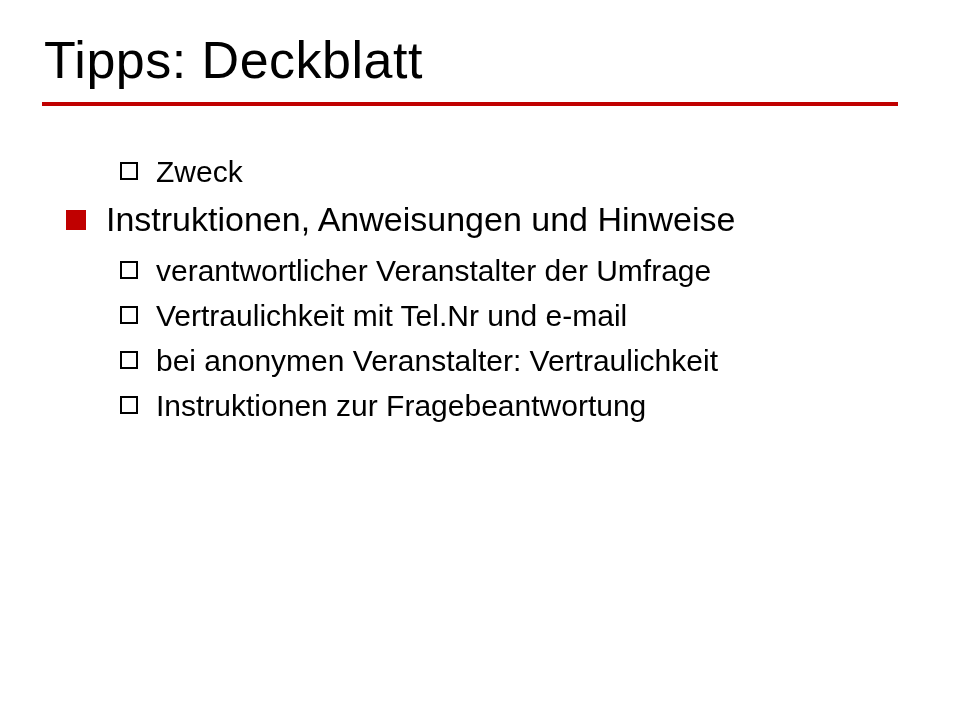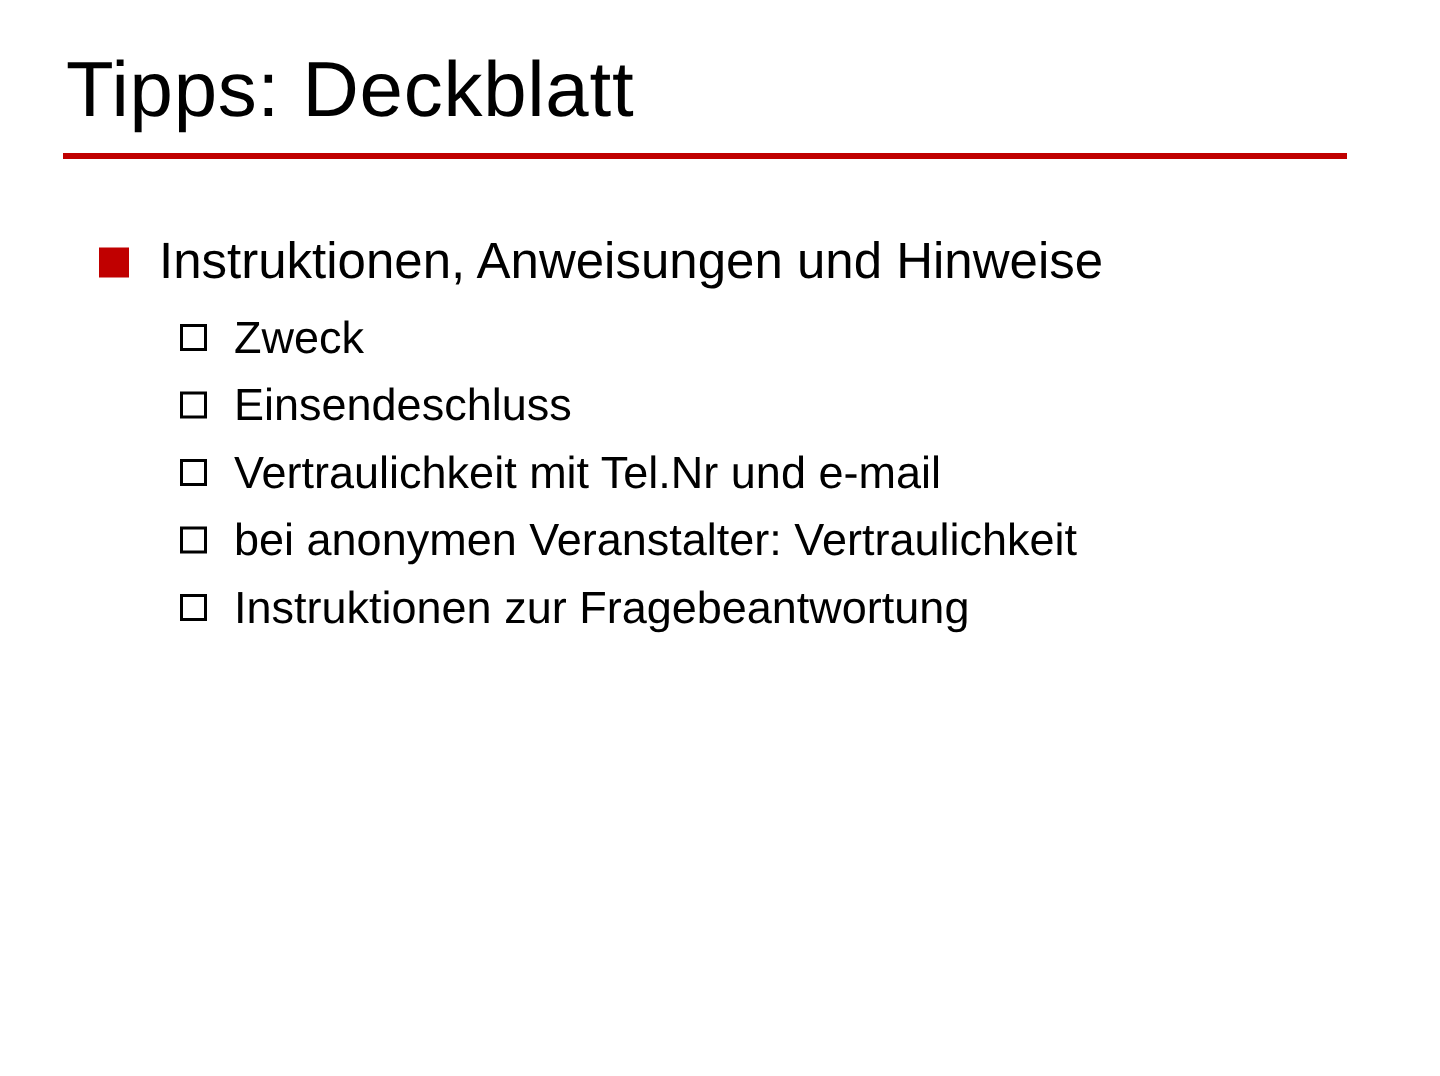--- a/index.html
+++ b/index.html
@@ -70,32 +70,32 @@
   }
 </style>
 </head>
 <body>
 
 <div class="slide">
   <h1 class="title">Tipps: Deckblatt</h1>
   <div class="rule"></div>
 
   <div class="content">
+    <div class="row lvl2">
+      <span class="bullet-hollow"></span>
+      <span class="txt">Zweck</span>
+    </div>
+
     <div class="row lvl1">
       <span class="bullet-filled"></span>
       <span class="txt">Instruktionen, Anweisungen und Hinweise</span>
     </div>
-
     <div class="row lvl2">
       <span class="bullet-hollow"></span>
-      <span class="txt">Zweck</span>
-    </div>
-    <div class="row lvl2">
-      <span class="bullet-hollow"></span>
-      <span class="txt">Einsendeschluss</span>
+      <span class="txt">verantwortlicher Veranstalter der Umfrage</span>
     </div>
     <div class="row lvl2">
       <span class="bullet-hollow"></span>
       <span class="txt">Vertraulichkeit mit Tel.Nr und e-mail</span>
     </div>
     <div class="row lvl2">
       <span class="bullet-hollow"></span>
       <span class="txt">bei anonymen Veranstalter: Vertraulichkeit</span>
     </div>
     <div class="row lvl2">

